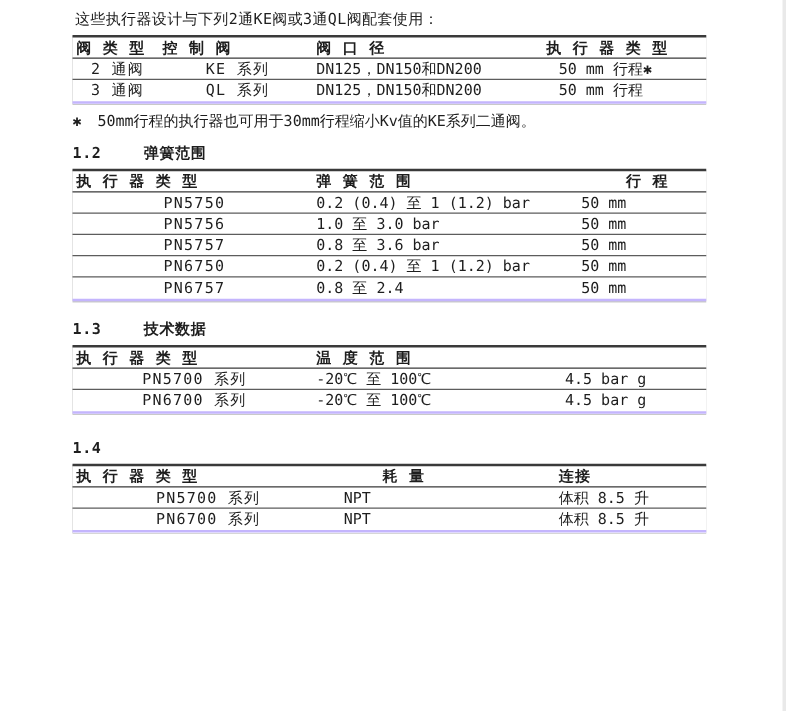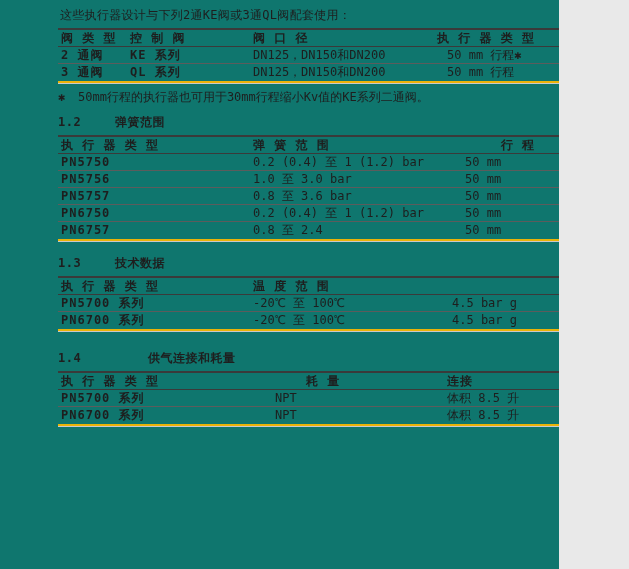--- a/index.html
+++ b/index.html
@@ -1,41 +1,41 @@
 <!DOCTYPE html>
 <html><head>
 <meta charset="utf-8">
 <style>
   html, body { margin: 0; padding: 0; background: #e9e9e9; }
   .page {
     position: relative;
-    width: 559px;
+    width: 626px;
     height: 569px;
-    background: #0f766e;
+    background: #ffffff;
     font-family: "DejaVu Sans Mono", "Liberation Mono", monospace;
     color: #1e1e1e;
     overflow: hidden;
   }
   .content {
     position: absolute;
     left: 58px;
     top: 9px;
     width: 507px;
   }
   .intro {
     margin: 0 0 6px 2px;
     font-size: 12px;
     line-height: 13px;
     letter-spacing: 0.3px;
     white-space: nowrap;
   }
   
   .dtable {
     border-top: 2px solid #3a3a3a;
-    border-bottom: 2px solid #eab308;
+    border-bottom: 2px solid #c4b5fd;
     box-shadow: 0 1px 0 #c9c9c9;
     width: 507px;
   }
   .trow {
     display: grid;
     height: 17px;
     align-items: center;
     border-bottom: 1.4px solid #5c5c5c;
     box-sizing: border-box;
   }
@@ -46,21 +46,21 @@
   .t3 .trow { grid-template-columns: 192px 187px 1fr; }
   .t4 .trow { grid-template-columns: 214px 172px 1fr; }
   .cell {
     padding-left: 3px;
     font-size: 12px;
     line-height: 13px;
     white-space: nowrap;
     overflow: hidden;
   }
   .cell.th { font-weight: bold; letter-spacing: 1px; }
-  .cell.b  { font-weight: bold; letter-spacing: 1px; }
+  .cell.b  { font-weight: normal; letter-spacing: 1px; text-align: center; }
   .cell.ind12 { padding-left: 13px; }
   .cell.ind8  { padding-left: 9px; text-align: center; }
   .cell.ind18 { padding-left: 15px; }
   .cell.ind34 { padding-left: 34px; }
   
   .footnote {
     margin: 8px 0 0 0;
     font-size: 12px;
     line-height: 13px;
     display: flex;
@@ -172,21 +172,20 @@
       </div>
       <div class="trow">
         <span class="cell b">PN6700 系列</span>
         <span class="cell">-20℃ 至 100℃</span>
         <span class="cell ind18">4.5 bar g</span>
       </div>
     </div>
 
     <h2 class="sec gap18">
       <span class="num">1.4</span>
-      <span>供气连接和耗量</span>
     </h2>
     <div class="dtable t4">
       <div class="trow thead">
         <span class="cell th">执 行 器 类 型</span>
         <span class="cell th ind34">耗 量</span>
         <span class="cell th">连接</span>
       </div>
       <div class="trow">
         <span class="cell b">PN5700 系列</span>
         <span class="cell">NPT</span>

